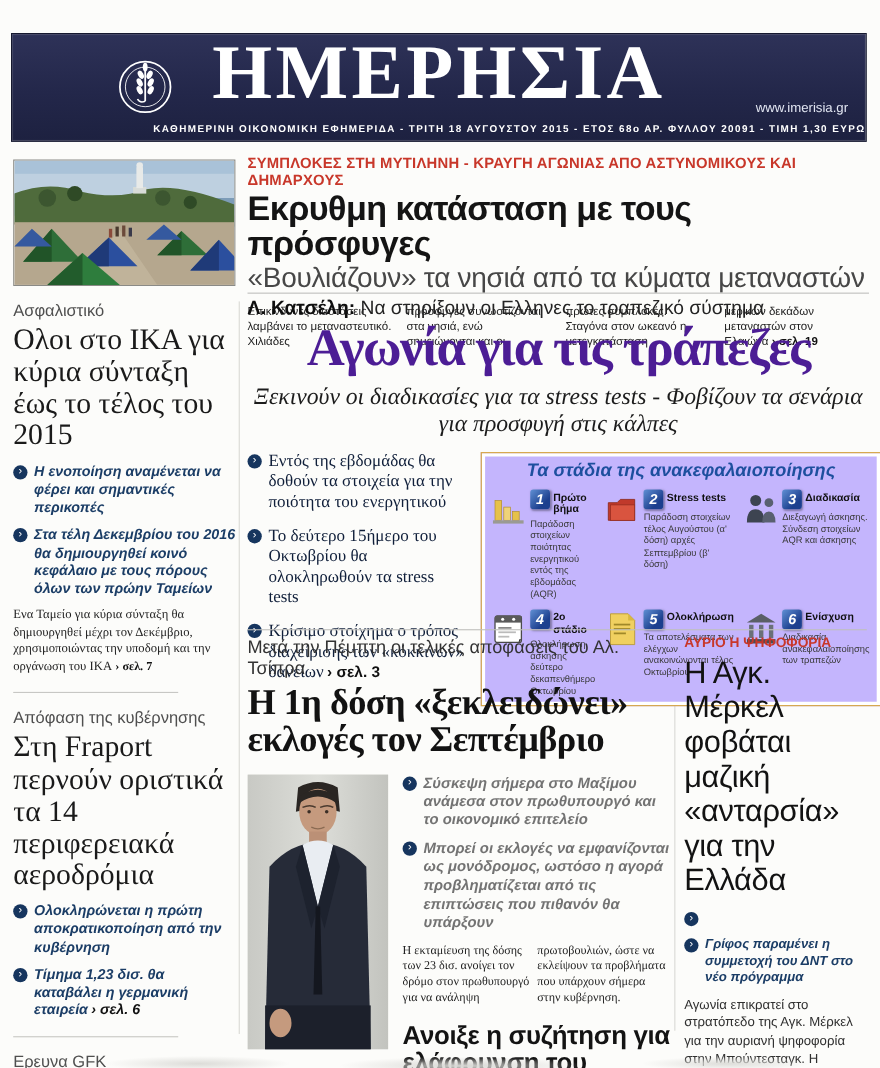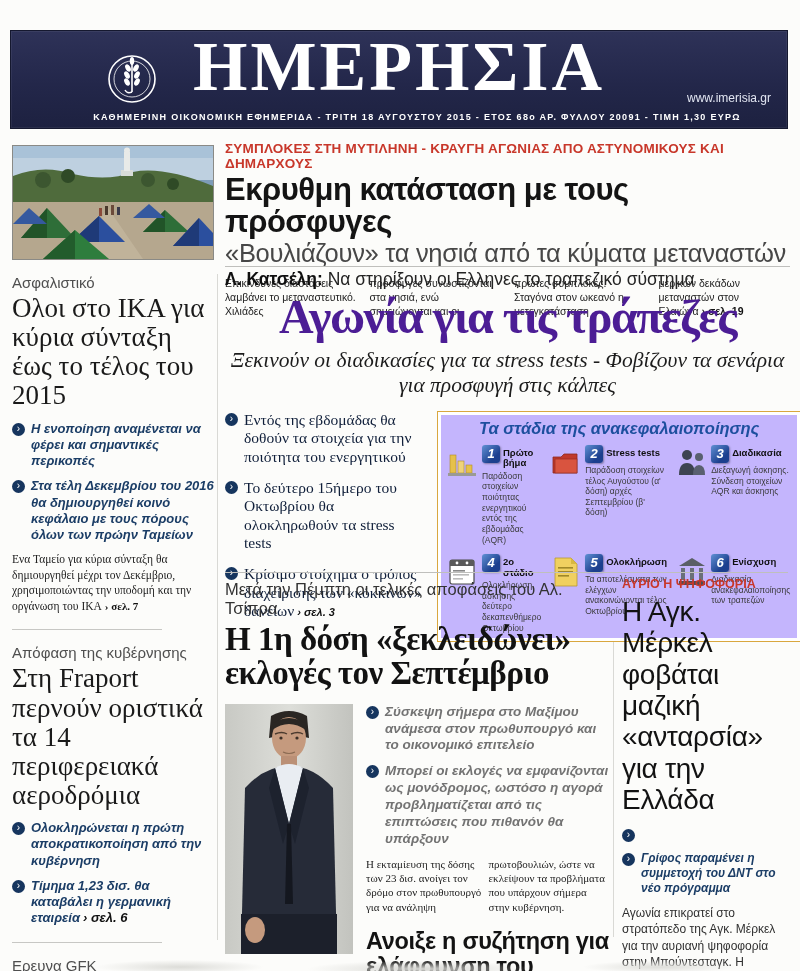--- a/index.html
+++ b/index.html
@@ -8,21 +8,21 @@
 
   
   .masthead{position:absolute;top:30px;left:10px;right:12px;height:97px;
     background:linear-gradient(180deg,#2e3258 0%,#23274a 55%,#1d2140 100%);
     border:1px solid #15182f;box-shadow:inset 0 0 0 1px rgba(255,255,255,.06);}
   .mast-title{position:absolute;left:0;right:0;top:1px;text-align:center;
     font-family:"Liberation Serif",serif;font-weight:bold;font-size:70px;color:#fff;
     letter-spacing:3px;line-height:1;}
   .mast-emblem{position:absolute;left:94px;top:17px;}
   .mast-site{position:absolute;right:16px;bottom:23px;font-size:12px;color:#e2e6f2;}
-  .mast-dateline{position:absolute;left:0;right:0;bottom:6px;text-align:center;
+  .mast-dateline{position:absolute;left:0;right:0;bottom:6px;text-align:right;
     font-size:9px;font-weight:bold;letter-spacing:1.3px;color:#fff;padding-left:36px;}
 
   
   .ref-photo{position:absolute;left:12px;top:145px;width:200px;height:113px;border:1px solid #8a8a86;}
   .ref-block{position:absolute;left:225px;top:141px;width:565px;}
   .kicker-red{color:#c8372a;font-weight:bold;font-size:13.5px;letter-spacing:.2px;}
   .ref-head{font-size:31px;font-weight:800;color:#141414;letter-spacing:-.5px;line-height:1.04;margin-top:3px;}
   .ref-sub{font-size:25.5px;font-weight:400;color:#474747;letter-spacing:-.3px;margin-top:1px;}
   .ref-deck{display:flex;gap:13px;margin-top:9px;}
   .ref-deck .col{flex:1;font-size:10.5px;color:#222;line-height:1.32;}
@@ -49,21 +49,21 @@
   .bank-kicker b{color:#0f0f0f;}
   .bank-head{font-family:"Liberation Serif",serif;font-weight:bold;font-size:48px;color:#4c1d95;
     text-align:center;letter-spacing:-1.5px;line-height:1;margin-top:3px;}
   .bank-sub{font-family:"Liberation Serif",serif;font-style:italic;font-size:21.5px;color:#1c1c1c;
     text-align:center;line-height:1.16;margin-top:7px;}
   .bank-row{display:flex;gap:14px;margin-top:13px;}
   .bank-bullets{width:198px;flex:none;}
   .bank-bullets .b-item{margin-bottom:12px;}
   .bank-bullets .b-txt{font-family:"Liberation Serif",serif;font-style:normal;font-weight:normal;
     font-size:15.5px;color:#101f3a;line-height:1.2;}
-  .bank-bullets .pref{font-size:11px;font-family:"Liberation Sans",sans-serif;font-style:italic;}
+  .bank-bullets .pref{font-size:14px;font-family:"Liberation Sans",sans-serif;}
 
   
   .stages{flex:1;background:#c4b5fd;border:1px solid #d9a73e;padding:7px 10px 8px;box-shadow:0 0 0 3px #fff inset;}
   .stages-title{text-align:center;color:#1d4f9e;font-weight:bold;font-style:italic;font-size:16.5px;}
   .stages-grid{display:grid;grid-template-columns:repeat(3,1fr);gap:9px 10px;margin-top:7px;}
   .step{display:flex;gap:4px;}
   .step-icon{flex:none;width:30px;height:36px;}
   .step-hdr{display:flex;align-items:flex-start;gap:3px;}
   .badge{flex:none;width:18px;height:18px;border-radius:3px;color:#fff;font-weight:bold;font-style:italic;
     font-size:13px;line-height:18px;text-align:center;

